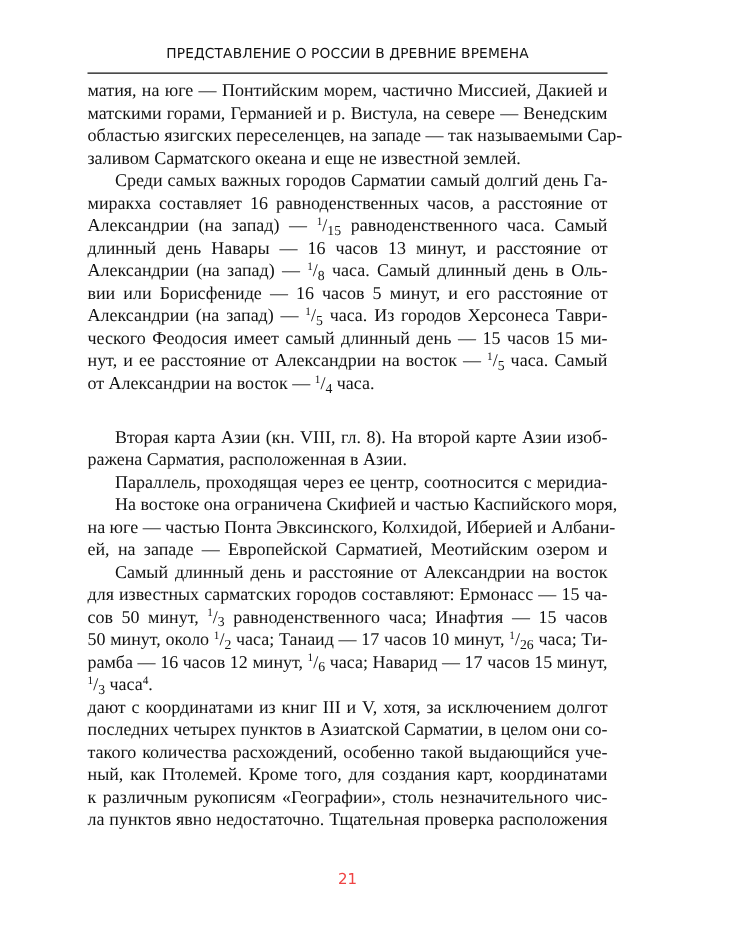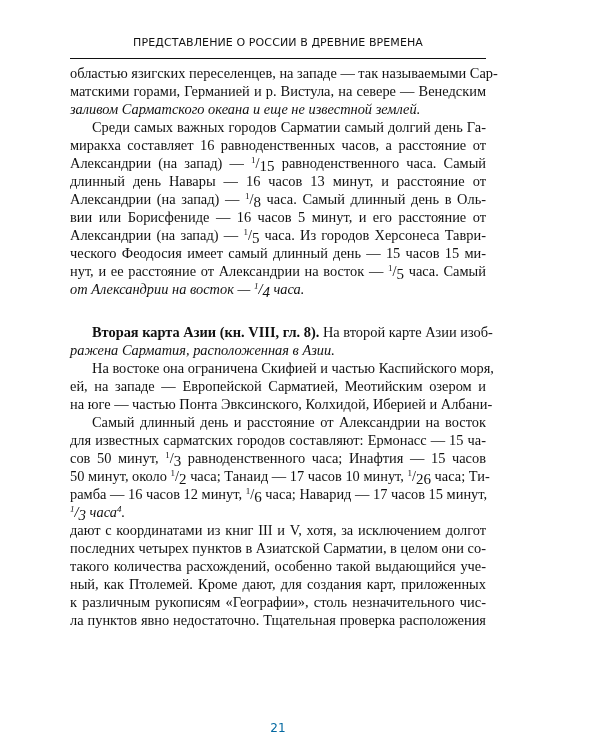--- a/index.html
+++ b/index.html
@@ -12,80 +12,82 @@
   }
   .rule { position: absolute; left: 70px; width: 416px; top: 58px; height: 0; border-top: 1.6px solid #111; }
   .body {
     position: absolute; left: 70px; width: 416px; top: 64px;
     font-family: "Liberation Serif", serif; font-size: 14.4px; color: #111;
   }
   .ln {
     display: block; height: 18px; line-height: 18px; white-space: nowrap;
     text-align: justify; text-align-last: justify;
   }
-  .ln.last { text-align-last: left; font-style: italic; }
+  .ln.last { text-align-last: left; }
   .ln.ind { text-indent: 22px; }
   .gap { display: block; height: 25px; }
-  .bold { font-weight: bold; }
+  .bold { font-weight: normal; }
   sup.n { font-size: 9px; vertical-align: 5px; line-height: 0; }
-  sub.d { font-size: 15px; vertical-align: -3px; line-height: 0; }
+  sub.d { font-size: 11px; vertical-align: -3px; line-height: 0; }
   .folio {
-    position: absolute; left: 70px; width: 416px; top: 721px; text-align: center;
-    font-family: "DejaVu Sans", sans-serif; font-size: 12px; color: #0369a1;
+    position: absolute; left: 70px; width: 416px; top: 696px; text-align: center;
+    font-family: "DejaVu Sans", sans-serif; font-size: 12px; color: #ef4444;
   }
 </style>
 </head>
 <body>
 
 <div class="page">
   <div class="running-head">ПРЕДСТАВЛЕНИЕ О РОССИИ В ДРЕВНИЕ ВРЕМЕНА</div>
   <div class="rule"></div>
 
   <div class="body" id="body">
       <div>
+        <span class="ln">матия, на юге — Понтийским морем, частично Миссией, Дакией и</span>
+        <span class="ln">матскими горами, Германией и р. Вистула, на севере — Венедским</span>
         <span class="ln">областью язигских переселенцев, на западе — так называемыми Сар-</span>
-        <span class="ln">матскими горами, Германией и р. Вистула, на севере — Венедским</span>
         <span class="ln last">заливом Сарматского океана и еще не известной землей.</span>
       </div>
       <div>
         <span class="ln ind">Среди самых важных городов Сарматии самый долгий день Га-</span>
         <span class="ln">миракха составляет 16 равноденственных часов, а расстояние от</span>
         <span class="ln">Александрии (на запад) — <span><sup class="n">1</sup>/<sub class="d">15</sub></span> равноденственного часа. Самый</span>
         <span class="ln">длинный день Навары — 16 часов 13 минут, и расстояние от</span>
         <span class="ln">Александрии (на запад) — <span><sup class="n">1</sup>/<sub class="d">8</sub></span> часа. Самый длинный день в Оль-</span>
         <span class="ln">вии или Борисфениде — 16 часов 5 минут, и его расстояние от</span>
         <span class="ln">Александрии (на запад) — <span><sup class="n">1</sup>/<sub class="d">5</sub></span> часа. Из городов Херсонеса Таври-</span>
         <span class="ln">ческого Феодосия имеет самый длинный день — 15 часов 15 ми-</span>
         <span class="ln">нут, и ее расстояние от Александрии на восток — <span><sup class="n">1</sup>/<sub class="d">5</sub></span> часа. Самый</span>
         <span class="ln last">от Александрии на восток — <span><sup class="n">1</sup>/<sub class="d">4</sub></span> часа.</span>
       </div>
       <span class="gap"></span>
       <div>
         <span class="ln ind"><span class="bold">Вторая карта Азии (кн. VIII, гл. 8).</span> На второй карте Азии изоб-</span>
         <span class="ln last">ражена Сарматия, расположенная в Азии.</span>
       </div>
       <div>
+        <span class="ln ind">Параллель, проходящая через ее центр, соотносится с меридиа-</span>
       </div>
       <div>
         <span class="ln ind">На востоке она ограничена Скифией и частью Каспийского моря,</span>
+        <span class="ln">на юге — частью Понта Эвксинского, Колхидой, Иберией и Албани-</span>
         <span class="ln">ей, на западе — Европейской Сарматией, Меотийским озером и</span>
-        <span class="ln">на юге — частью Понта Эвксинского, Колхидой, Иберией и Албани-</span>
       </div>
       <div>
         <span class="ln ind">Самый длинный день и расстояние от Александрии на восток</span>
         <span class="ln">для известных сарматских городов составляют: Ермонасс — 15 ча-</span>
         <span class="ln">сов 50 минут, <span><sup class="n">1</sup>/<sub class="d">3</sub></span> равноденственного часа; Инафтия — 15 часов</span>
         <span class="ln">50 минут, около <span><sup class="n">1</sup>/<sub class="d">2</sub></span> часа; Танаид — 17 часов 10 минут, <span><sup class="n">1</sup>/<sub class="d">26</sub></span> часа; Ти-</span>
         <span class="ln">рамба — 16 часов 12 минут, <span><sup class="n">1</sup>/<sub class="d">6</sub></span> часа; Наварид — 17 часов 15 минут,</span>
         <span class="ln last"><span><sup class="n">1</sup>/<sub class="d">3</sub></span> часа<sup class="n">4</sup>.</span>
       </div>
       <div>
         <span class="ln">дают с координатами из книг III и V, хотя, за исключением долгот</span>
         <span class="ln">последних четырех пунктов в Азиатской Сарматии, в целом они со-</span>
         <span class="ln">такого количества расхождений, особенно такой выдающийся уче-</span>
-        <span class="ln">ный, как Птолемей. Кроме дают, для создания карт, приложенных</span>
+        <span class="ln">ный, как Птолемей. Кроме того, для создания карт, координатами</span>
         <span class="ln">к различным рукописям «Географии», столь незначительного чис-</span>
         <span class="ln">ла пунктов явно недостаточно. Тщательная проверка расположения</span>
       </div>
     </div>
 
   <div class="folio">21</div>
 </div>
 
 </body></html>

